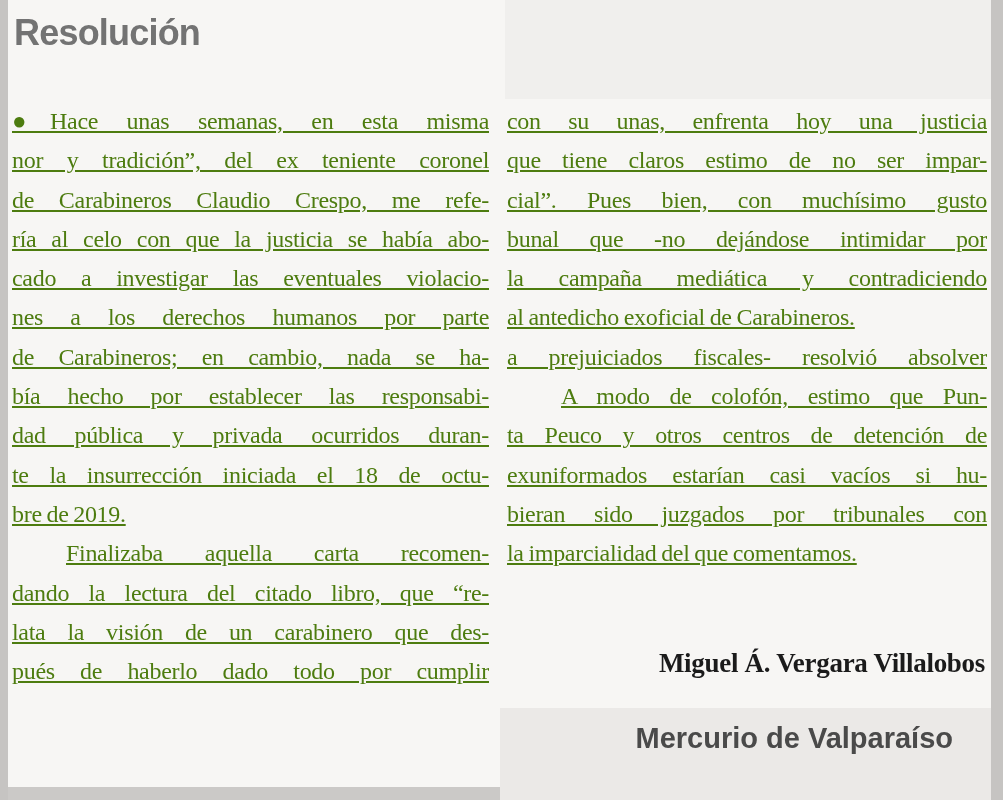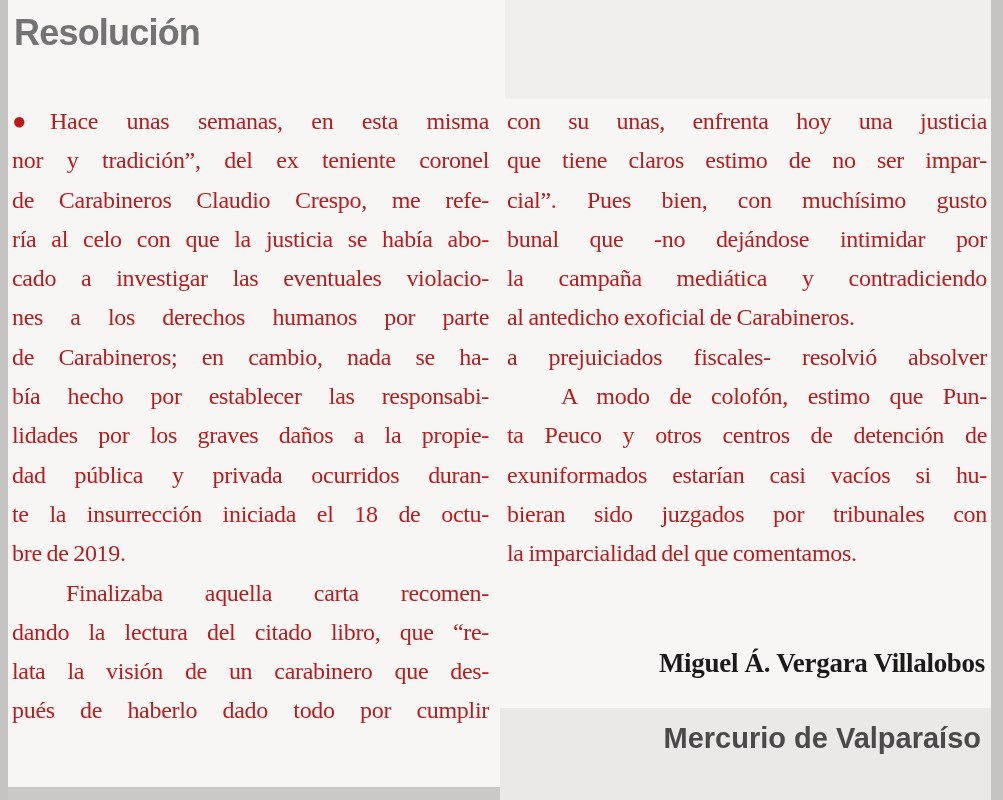--- a/index.html
+++ b/index.html
@@ -15,39 +15,39 @@
   .band-bottomright { position:absolute; left:500px; top:708px; width:491px; height:92px; background:#ebe9e7; }
   .strip-bottomleft { position:absolute; left:8px; top:787px; width:492px; height:13px; background:#cbc9c7; }
 
   .title {
     position:absolute; left:14px; top:12px;
     font-family:"Liberation Sans", sans-serif; font-weight:bold;
     font-size:36px; letter-spacing:-0.8px; color:#737373;
   }
 
   .col {
-    position:absolute; top:102px; color:#b91c1c;
+    position:absolute; top:102px; color:#4d7c0f;
     font-size:24px; line-height:39.3px;
-    letter-spacing:-0.3px; word-spacing:-1px;
+    letter-spacing:-0.3px; word-spacing:-1px;text-decoration:underline;
   }
   .col-left  { left:12px;  width:477px; }
   .col-right { left:507px; width:480px; }
 
   .ln { text-align:justify; text-align-last:justify; height:39.3px; overflow:hidden; }
   .ln.end    { text-align-last:left; }
   .ln.indent { text-indent:54px; }
 
   .signature {
     position:absolute; left:507px; top:648px; width:478px;
     text-align:right; font-size:27px; font-weight:bold; 
     letter-spacing:-0.3px; color:#1b1b1b;
   }
 
   .attribution {
-    position:absolute; left:500px; top:708px; width:491px; height:92px;
+    position:absolute; left:472px; top:708px; width:491px; height:92px;
     box-sizing:border-box; padding:12px 10px 0 0; text-align:right;
     font-family:"Liberation Sans", sans-serif; font-weight:bold;
     font-size:29px; line-height:36px; color:#4a4a4a;
   }
 </style>
 </head>
 <body>
 
 <div class="canvas">
 
@@ -61,21 +61,20 @@
 
   <div class="col col-left">
     <div class="ln">●Hace unas semanas, en esta misma</div>
     <div class="ln">nor y tradición”, del ex teniente coronel</div>
     <div class="ln">de Carabineros Claudio Crespo, me refe-</div>
     <div class="ln">ría al celo con que la justicia se había abo-</div>
     <div class="ln">cado a investigar las eventuales violacio-</div>
     <div class="ln">nes a los derechos humanos por parte</div>
     <div class="ln">de Carabineros; en cambio, nada se ha-</div>
     <div class="ln">bía hecho por establecer las responsabi-</div>
-    <div class="ln">lidades por los graves daños a la propie-</div>
     <div class="ln">dad pública y privada ocurridos duran-</div>
     <div class="ln">te la insurrección iniciada el 18 de octu-</div>
     <div class="ln end">bre de 2019.</div>
     <div class="ln indent">Finalizaba aquella carta recomen-</div>
     <div class="ln">dando la lectura del citado libro, que “re-</div>
     <div class="ln">lata la visión de un carabinero que des-</div>
     <div class="ln">pués de haberlo dado todo por cumplir</div>
   </div>
 
   <div class="col col-right">

